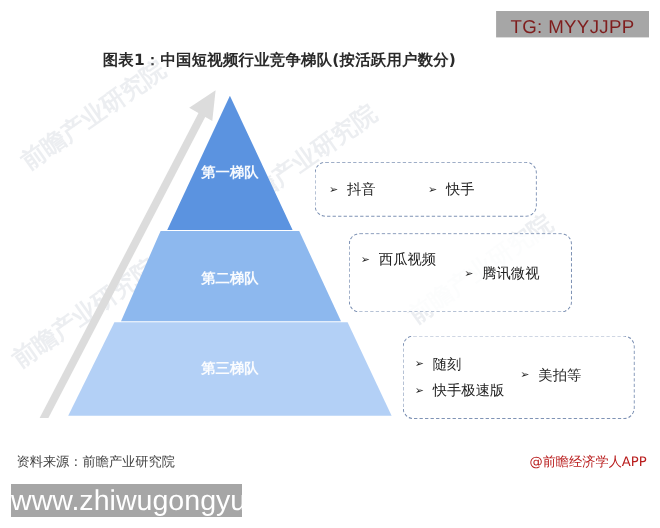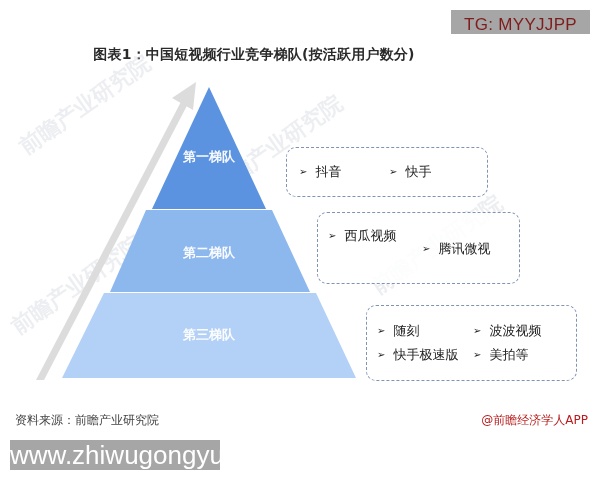--- a/index.html
+++ b/index.html
@@ -94,27 +94,24 @@
   </div>
   <div class="item" style="left:104px; top:27px;">
     <span class="arrow">➢</span><span>腾讯微视</span>
   </div>
 </div>
 
 <div class="abs box" style="left:366px; top:305px; width:211px; height:76px;">
   <div class="item" style="left:10px; top:16px;">
     <span class="arrow">➢</span><span>随刻</span>
   </div>
-  <div class="item" style="left:106px; top:16px;">
-    <span class="arrow">➢</span><span>波波视频</span>
-  </div>
   <div class="item" style="left:10px; top:40px;">
     <span class="arrow">➢</span><span>快手极速版</span>
   </div>
-  <div class="item" style="left:106px; top:40px;">
+  <div class="item" style="left:106px; top:26px;">
     <span class="arrow">➢</span><span>美拍等</span>
   </div>
 </div>
 
 <div class="abs source">资料来源：前瞻产业研究院</div>
 <div class="abs credit">@前瞻经济学人APP</div>
 
 <div class="abs site-badge">www.zhiwugongyu.com</div>
 
 </body></html>

